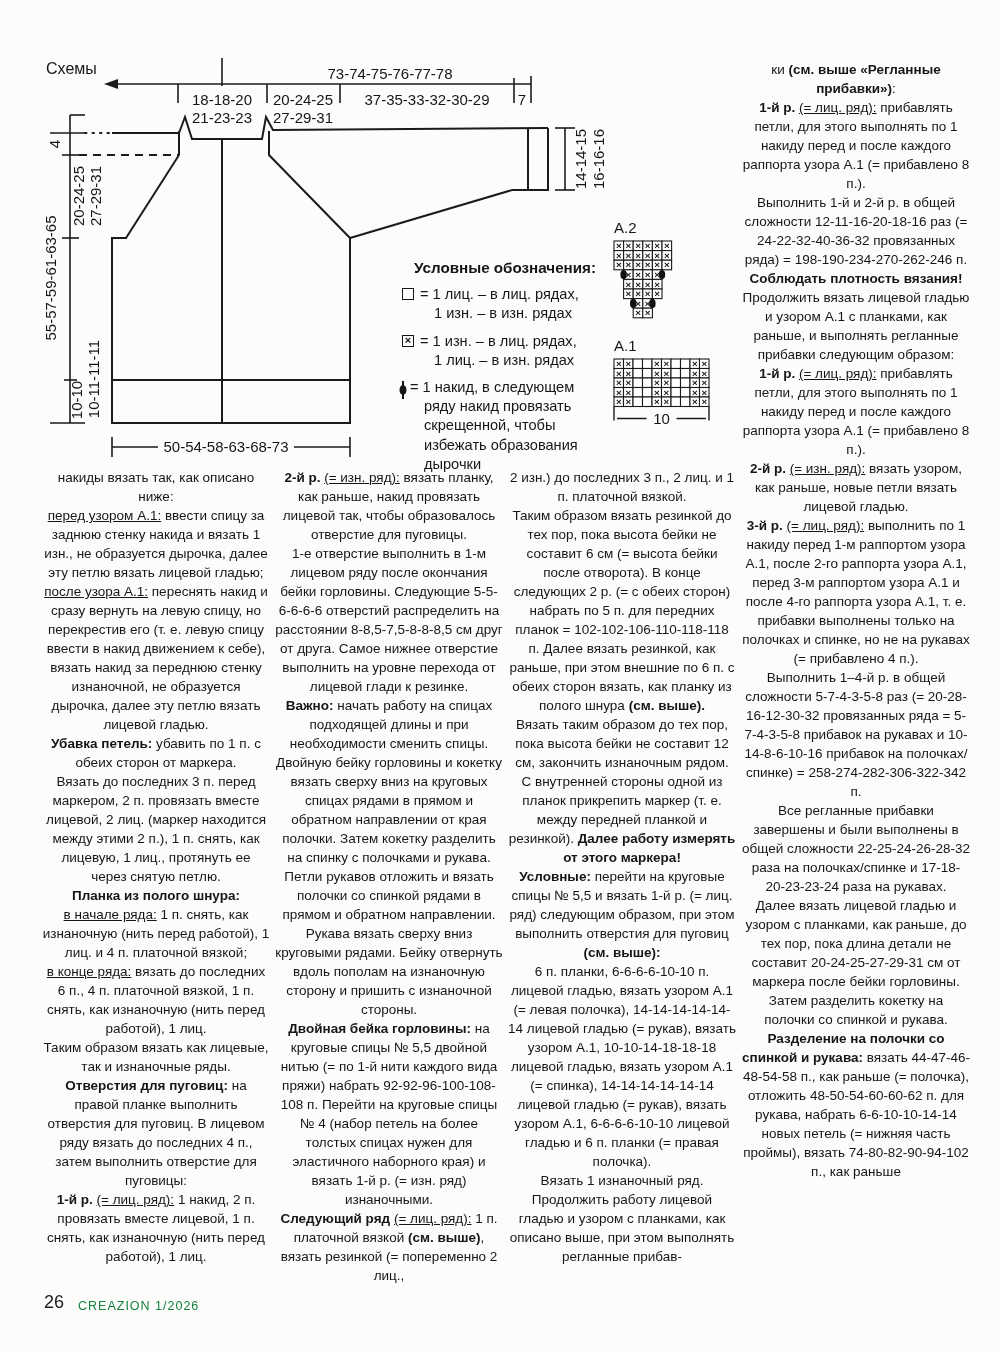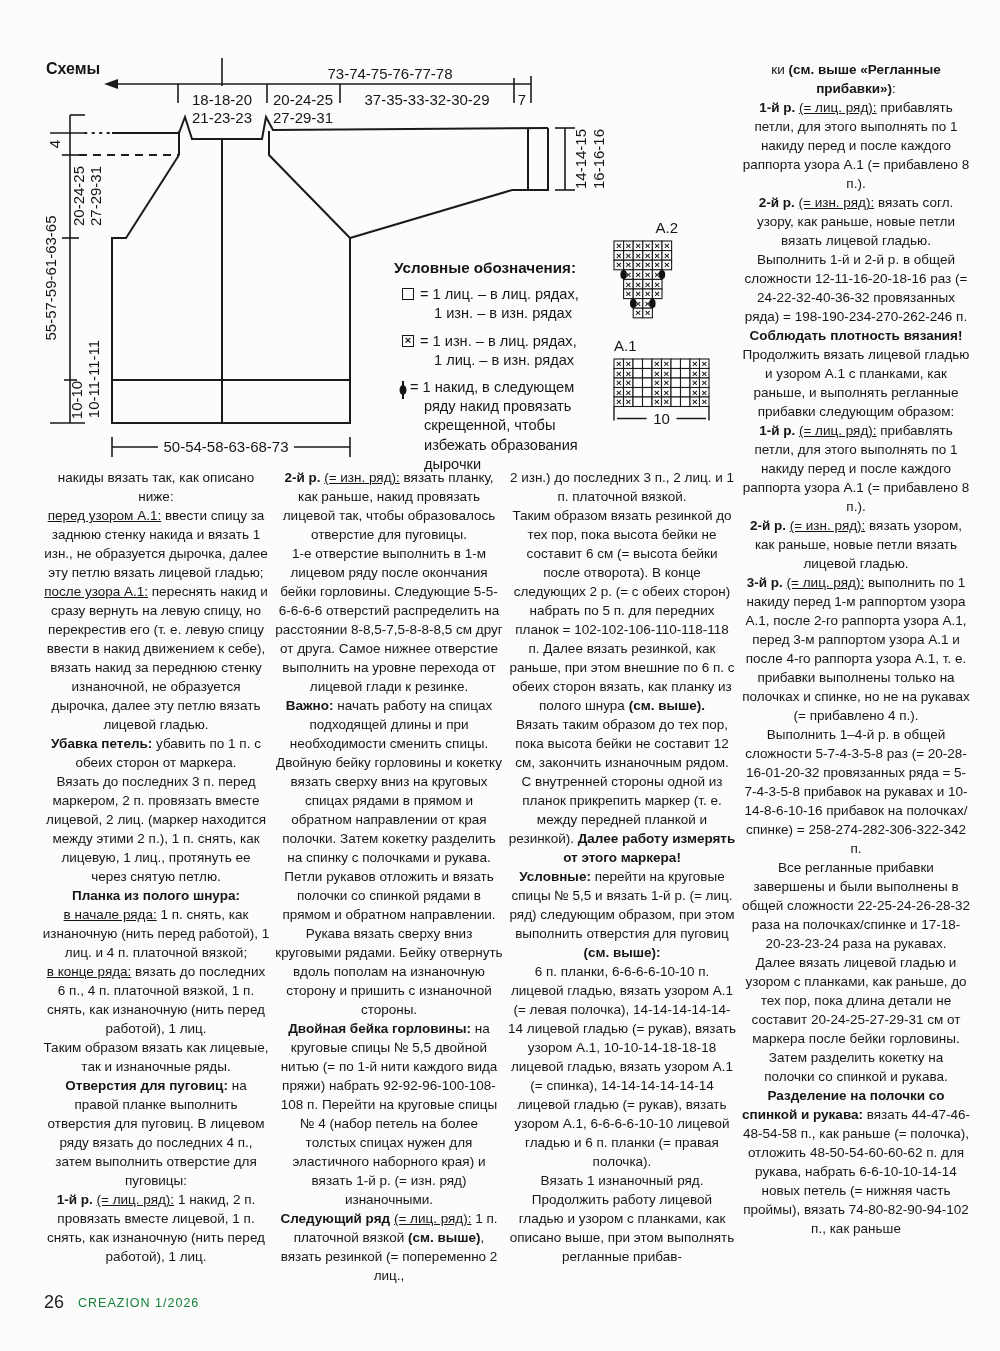--- a/index.html
+++ b/index.html
@@ -1,47 +1,47 @@
 <!DOCTYPE html>
 <html lang="ru"><head>
 <meta charset="utf-8">
 <style>
   html,body{margin:0;padding:0;background:#dcdcdc;}
   .page{
     position:relative;width:1000px;height:1351px;margin:0 auto;
     background:#fcfcfb;overflow:hidden;
     font-family:"Liberation Sans","DejaVu Sans",sans-serif;color:#161616;
   }
-  .schem-title{position:absolute;left:46px;top:60px;font-size:16px;font-weight:bold;}
+  .schem-title{position:absolute;left:46px;top:60px;font-size:16px;font-weight:normal;}
   .schematic-svg{position:absolute;left:30px;top:55px;}
   .schematic-svg text{font-family:"Liberation Sans","DejaVu Sans",sans-serif;font-size:15px;fill:#161616;}
   
   .legend{position:absolute;left:394px;top:258px;width:260px;font-size:14.6px;line-height:19.2px;}
-  .legend-title{font-weight:bold;font-size:15.2px;margin-bottom:3px;}
+  .legend-title{font-weight:bold;font-size:15.2px;margin-bottom:3px;margin-left:20px;}
   .legend-item{display:flex;gap:6px;margin:8px;}
   .legend-sym-wrap{flex:0 0 auto;padding-top:3px;}
   .sym-sq{display:flex;align-items:center;justify-content:center;
     width:12px;height:12px;border:1.7px solid #161616;box-sizing:border-box;
     font-size:11px;font-weight:bold;line-height:1;}
   .sym-yo{position:relative;width:27px;height:12px;border:1.7px solid #161616;box-sizing:border-box;
     background-image:linear-gradient(#161616,#161616),linear-gradient(#161616,#161616);
     background-size:1.5px 100%,1.5px 100%;background-position:7px 0,17.5px 0;background-repeat:no-repeat;}
   .sym-yo::after{content:'';position:absolute;left:50%;top:50%;transform:translate(-50%,-50%);
     width:7px;height:10px;background:#161616;border-radius:50%;}
   .legend-lines div{padding-left:14px;}
   .legend-lines div:first-child{padding-left:0;}
   
   .chart{position:absolute;}
   .chart-label{font-size:15px;margin:0 0 3px 2px;}
   
   .col{position:absolute;width:228px;font-size:13.5px;line-height:19px;text-align:center;}
   .col p{margin:0;}
   .u{text-decoration:underline;}
   
-  .footer{position:absolute;left:44px;top:1292px;display:flex;align-items:center;gap:14px;}
+  .footer{position:absolute;left:44px;top:1292px;display:flex;align-items:flex-end;gap:14px;}
   .footer .pageno{font-size:18px;color:#222;}
   .footer .mag{font-size:12.5px;letter-spacing:1px;color:#15803d;}
 </style>
 </head>
 <body>
 
 <div class="page">
 
   <div class="schem-title">Схемы</div>
 
@@ -136,21 +136,21 @@
       <div class="legend-lines">
         <div>= 1 накид, в следующем</div>
         <div>ряду накид провязать</div>
         <div>скрещенной, чтобы</div>
         <div>избежать образования</div>
         <div>дырочки</div>
       </div>
     </div>
   </div>
 
-  <div class="chart" style="left:612px;top:219px;text-align:right;">
+  <div class="chart" style="left:612px;top:219px;">
     <div class="chart-label">А.2</div>
     <svg id="a2-grid" width="66" height="82">
         <g transform="translate(2,2)">
           <rect x="0" y="0" width="9.6" height="9.6" fill="#fff" stroke="#1b1b1b" stroke-width="1.1"></rect>
           <text x="4.8" y="8.2" text-anchor="middle" font-size="9.792" font-weight="600" fill="#161616">×</text>
           <rect x="9.6" y="0" width="9.6" height="9.6" fill="#fff" stroke="#1b1b1b" stroke-width="1.1"></rect>
           <text x="14.399999999999999" y="8.2" text-anchor="middle" font-size="9.792" font-weight="600" fill="#161616">×</text>
           <rect x="19.2" y="0" width="9.6" height="9.6" fill="#fff" stroke="#1b1b1b" stroke-width="1.1"></rect>
           <text x="24" y="8.2" text-anchor="middle" font-size="9.792" font-weight="600" fill="#161616">×</text>
           <rect x="28.799999999999997" y="0" width="9.6" height="9.6" fill="#fff" stroke="#1b1b1b" stroke-width="1.1"></rect>
@@ -340,28 +340,27 @@
       <p><span>Вязать таким образом до тех пор, пока высота бейки не составит 12 см, закончить изнаночным рядом.</span></p>
       <p><span>С внутренней стороны одной из планок прикрепить маркер (т. е. между передней планкой и резинкой). </span><b>Далее работу измерять от этого маркера!</b></p>
       <p><b>Условные:</b><span> перейти на круговые спицы № 5,5 и вязать 1-й р. (= лиц. ряд) следующим образом, при этом выполнить отверстия для пуговиц </span><b>(см. выше):</b></p>
       <p><span>6 п. планки, 6-6-6-6-10-10 п. лицевой гладью, вязать узором А.1 (= левая полочка), 14-14-14-14-14-14 лицевой гладью (= рукав), вязать узором А.1, 10-10-14-18-18-18 лицевой гладью, вязать узором А.1 (= спинка), 14-14-14-14-14-14 лицевой гладью (= рукав), вязать узором А.1, 6-6-6-6-10-10 лицевой гладью и 6 п. планки (= правая полочка).</span></p>
       <p><span>Вязать 1 изнаночный ряд.</span></p>
       <p><span>Продолжить работу лицевой гладью и узором с планками, как описано выше, при этом выполнять регланные прибав-</span></p>
     </div>
   <div class="col" style="left:742px;top:60px;">
       <p><span>ки </span><b>(см. выше «Регланные прибавки»)</b><span>:</span></p>
       <p><b>1-й р. </b><span class="u">(= лиц. ряд):</span><span> прибавлять петли, для этого выполнять по 1 накиду перед и после каждого раппорта узора А.1 (= прибавлено 8 п.).</span></p>
-      <p><b>2-й р. </b><span class="u">(= изн. ряд):</span><span> вязать согл. узору, как раньше, новые петли вязать лицевой гладью.</span></p>
       <p><span>Выполнить 1-й и 2-й р. в общей сложности 12-11-16-20-18-16 раз (= 24-22-32-40-36-32 провязанных ряда) = 198-190-234-270-262-246 п.</span></p>
       <p><b>Соблюдать плотность вязания!</b></p>
       <p><span>Продолжить вязать лицевой гладью и узором А.1 с планками, как раньше, и выполнять регланные прибавки следующим образом:</span></p>
       <p><b>1-й р. </b><span class="u">(= лиц. ряд):</span><span> прибавлять петли, для этого выполнять по 1 накиду перед и после каждого раппорта узора А.1 (= прибавлено 8 п.).</span></p>
       <p><b>2-й р. </b><span class="u">(= изн. ряд):</span><span> вязать узором, как раньше, новые петли вязать лицевой гладью.</span></p>
       <p><b>3-й р. </b><span class="u">(= лиц. ряд):</span><span> выполнить по 1 накиду перед 1-м раппортом узора А.1, после 2-го раппорта узора А.1, перед 3-м раппортом узора А.1 и после 4-го раппорта узора А.1, т. е. прибавки выполнены только на полочках и спинке, но не на рукавах (= прибавлено 4 п.).</span></p>
-      <p><span>Выполнить 1–4-й р. в общей сложности 5-7-4-3-5-8 раз (= 20-28-16-01-20-32 провязанных ряда = 5-7-4-3-5-8 прибавок на рукавах и 10-14-8-6-10-16 прибавок на полочках/спинке) = 258-274-282-306-322-342 п.</span></p>
+      <p><span>Выполнить 1–4-й р. в общей сложности 5-7-4-3-5-8 раз (= 20-28-16-12-30-32 провязанных ряда = 5-7-4-3-5-8 прибавок на рукавах и 10-14-8-6-10-16 прибавок на полочках/спинке) = 258-274-282-306-322-342 п.</span></p>
       <p><span>Все регланные прибавки завершены и были выполнены в общей сложности 22-25-24-26-28-32 раза на полочках/спинке и 17-18-20-23-23-24 раза на рукавах.</span></p>
       <p><span>Далее вязать лицевой гладью и узором с планками, как раньше, до тех пор, пока длина детали не составит 20-24-25-27-29-31 см от маркера после бейки горловины. Затем разделить кокетку на полочки со спинкой и рукава.</span></p>
       <p><b>Разделение на полочки со спинкой и рукава:</b><span> вязать 44-47-46-48-54-58 п., как раньше (= полочка), отложить 48-50-54-60-60-62 п. для рукава, набрать 6-6-10-10-14-14 новых петель (= нижняя часть проймы), вязать 74-80-82-90-94-102 п., как раньше</span></p>
     </div>
 
   <div class="footer">
     <span class="pageno">26</span>
     <span class="mag">CREAZION 1/2026</span>
   </div>
 

